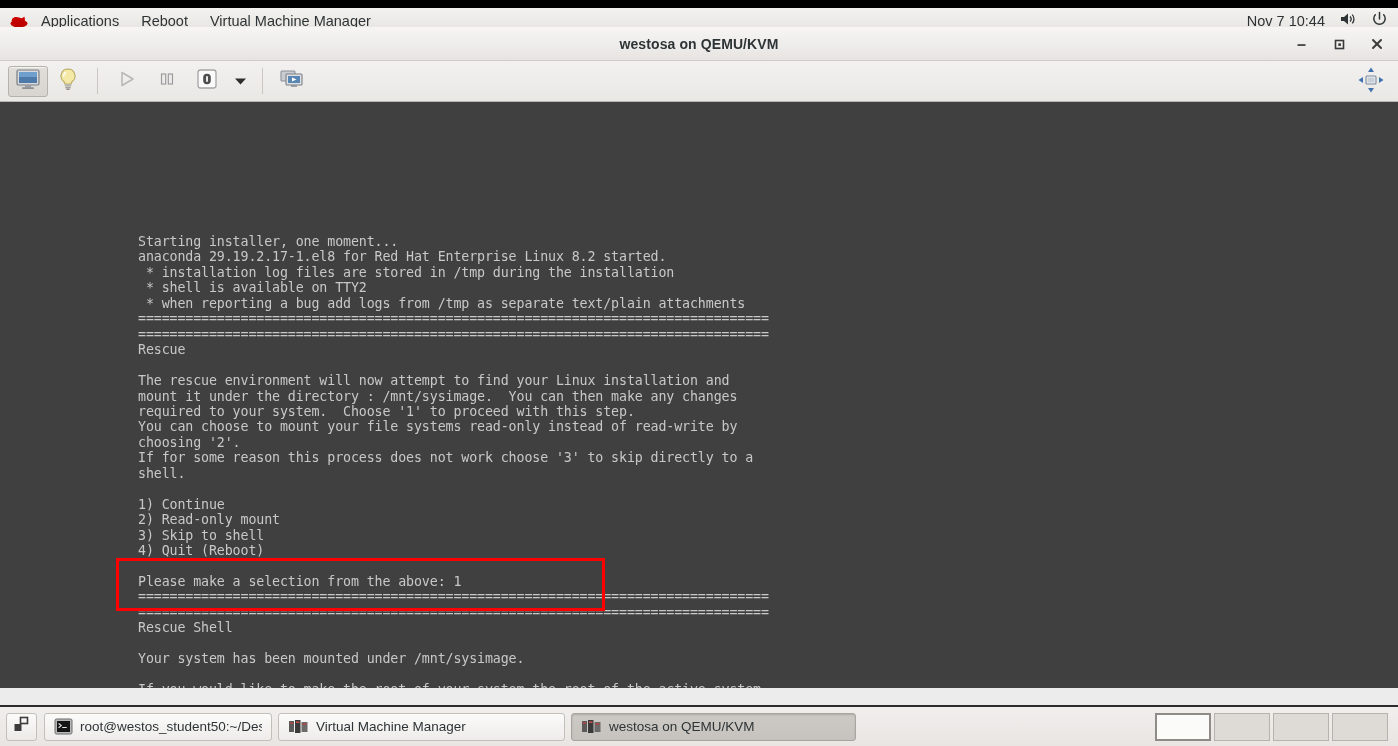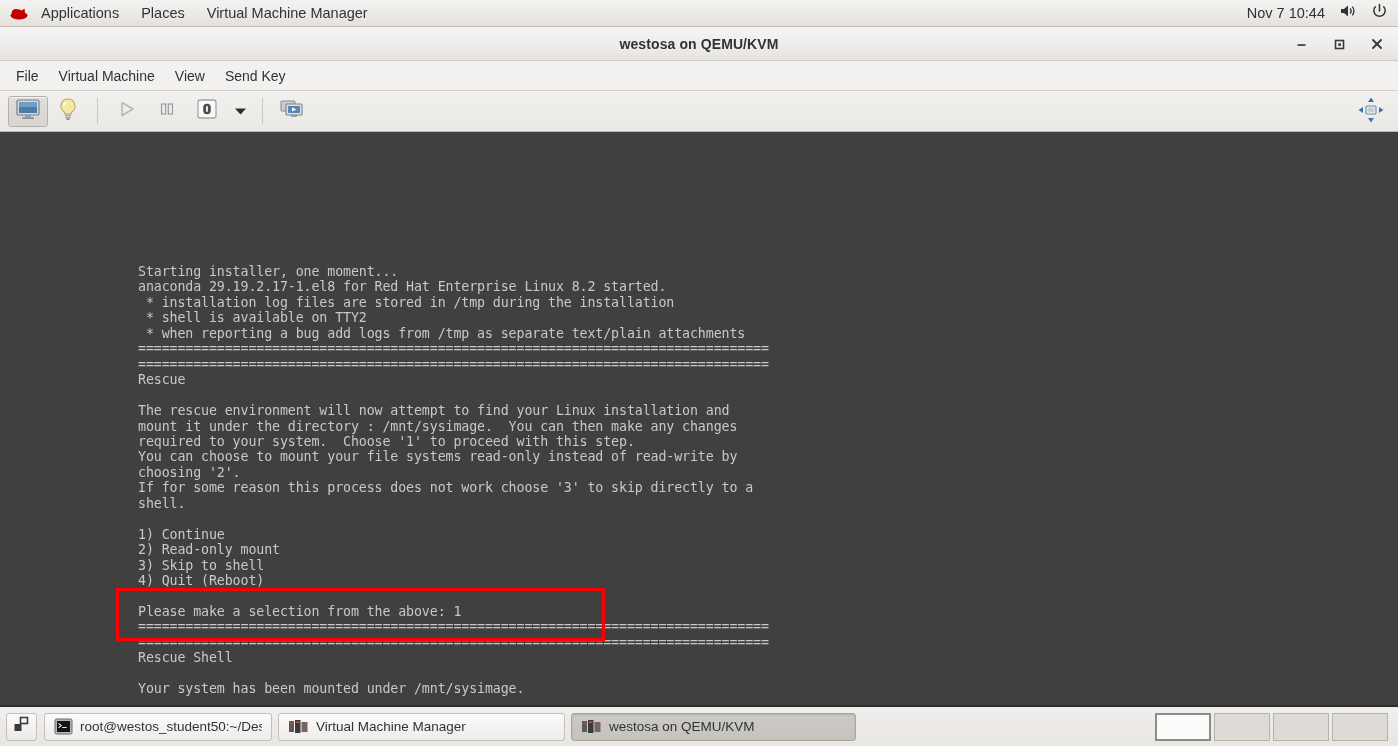--- a/index.html
+++ b/index.html
@@ -5,21 +5,21 @@
   * { box-sizing: border-box; margin: 0; padding: 0; }
   html, body {
     width: 1398px; height: 746px;
     font-family: "Liberation Sans", sans-serif;
     overflow: hidden;
     background: #000;
   }
 
   
   #gnome-topbar {
-    position: absolute; top: 0; left: 0;
+    position: absolute; top: 8px; left: 0;
     width: 1398px; height: 27px;
     background: linear-gradient(to bottom, #f4f2f0 0%, #eceae7 55%, #e4e1dd 100%);
     border-bottom: 1px solid #c0bcb6;
     display: flex; align-items: center;
   }
   .topbar-item {
     font-size: 14.5px; color: #2e3436;
     padding: 0 11px; height: 27px; line-height: 27px;
     white-space: nowrap; cursor: default;
   }
@@ -182,21 +182,21 @@
 
 <div id="gnome-topbar">
   <span id="rh-logo">
     <svg width="22" height="16" viewBox="0 0 22 16">
       <ellipse cx="11" cy="10.5" rx="8.5" ry="4" fill="#cc0000"></ellipse>
       <path d="M4 9 C3 6.5 5 4 8 4 C10.5 4 12 5.2 13.5 5.2 C15 5.2 15.6 4.4 16.2 3.6 C16.8 4.8 17.2 6.4 16.8 8 Z" fill="#cc0000"></path>
       <ellipse cx="11" cy="10.8" rx="8.2" ry="3.5" fill="#a30000" opacity="0.35"></ellipse>
     </svg>
   </span>
   <span class="topbar-item">Applications</span>
-  <span class="topbar-item">Places</span>
+  <span class="topbar-item">Reboot</span>
   <span class="topbar-item">Virtual Machine Manager</span>
 
   <div class="topbar-right">
     <span id="clock">Nov 7  10:44</span>
     <span>
       <svg width="18" height="16" viewBox="0 0 18 16">
         <path d="M2 6 h3 l4 -3.5 v11 l-4 -3.5 h-3 z" fill="#2e3436"></path>
         <path d="M11 5.5 a3.6 3.6 0 0 1 0 5" stroke="#2e3436" stroke-width="1.3" fill="none"></path>
         <path d="M13.2 3.6 a6.4 6.4 0 0 1 0 8.8" stroke="#2e3436" stroke-width="1.3" fill="none"></path>
       </svg>
@@ -228,26 +228,20 @@
       </span>
       <span class="win-btn">
         <svg width="14" height="14" viewBox="0 0 14 14">
           <line x1="3" y1="3" x2="11" y2="11" stroke="#3a3a3a" stroke-width="1.9" stroke-linecap="round"></line>
           <line x1="11" y1="3" x2="3" y2="11" stroke="#3a3a3a" stroke-width="1.9" stroke-linecap="round"></line>
         </svg>
       </span>
     </div>
   </div>
 
-  <div id="vm-menubar">
-    <span class="menu-item">File</span>
-    <span class="menu-item">Virtual Machine</span>
-    <span class="menu-item">View</span>
-    <span class="menu-item">Send Key</span>
-  </div>
 
   <div id="vm-toolbar">
 
     <div class="tb-btn active">
       <span>
         <svg width="26" height="22" viewBox="0 0 26 22">
           <rect x="2" y="2" width="22" height="15" rx="1.5" fill="#d7d9dc" stroke="#7b7f85" stroke-width="1.2"></rect>
           <rect x="4" y="4" width="18" height="11" fill="#4d7aa8"></rect>
           <rect x="4" y="4" width="18" height="5" fill="#6fa0cc"></rect>
           <rect x="10" y="17" width="6" height="2.5" fill="#9b9fa4"></rect>

